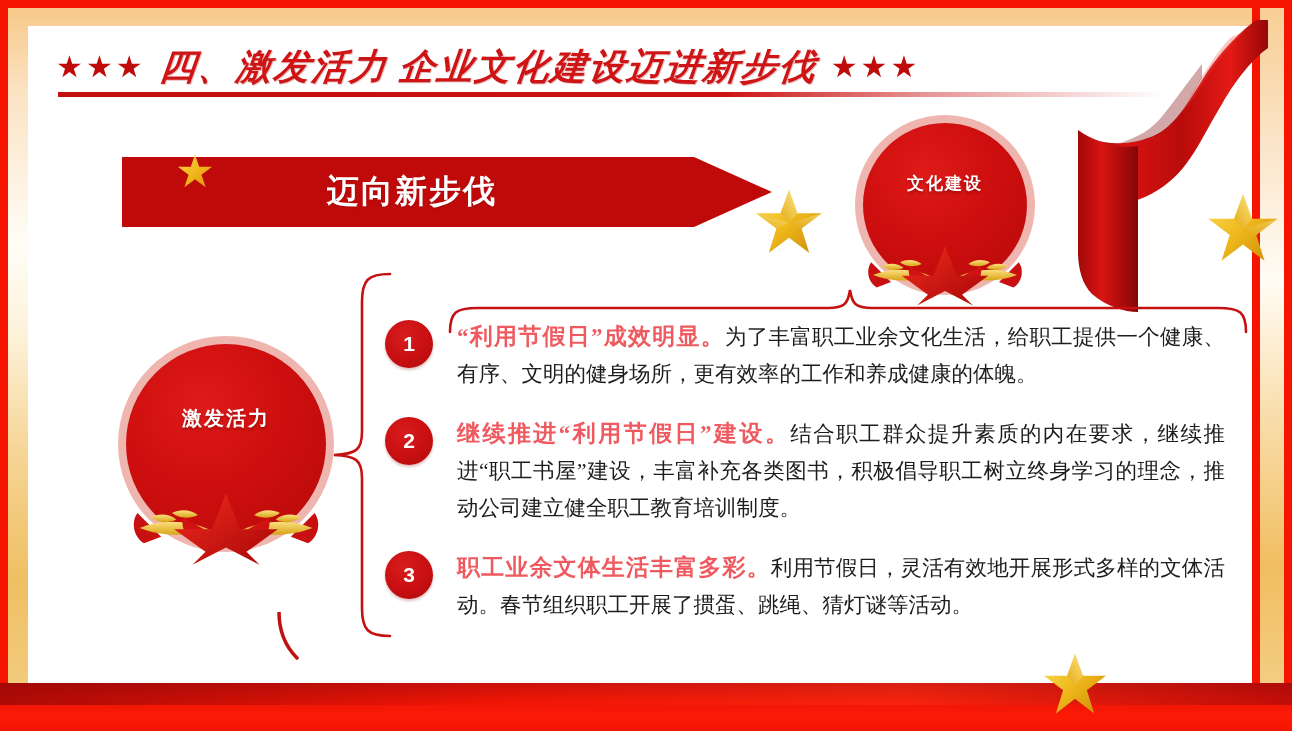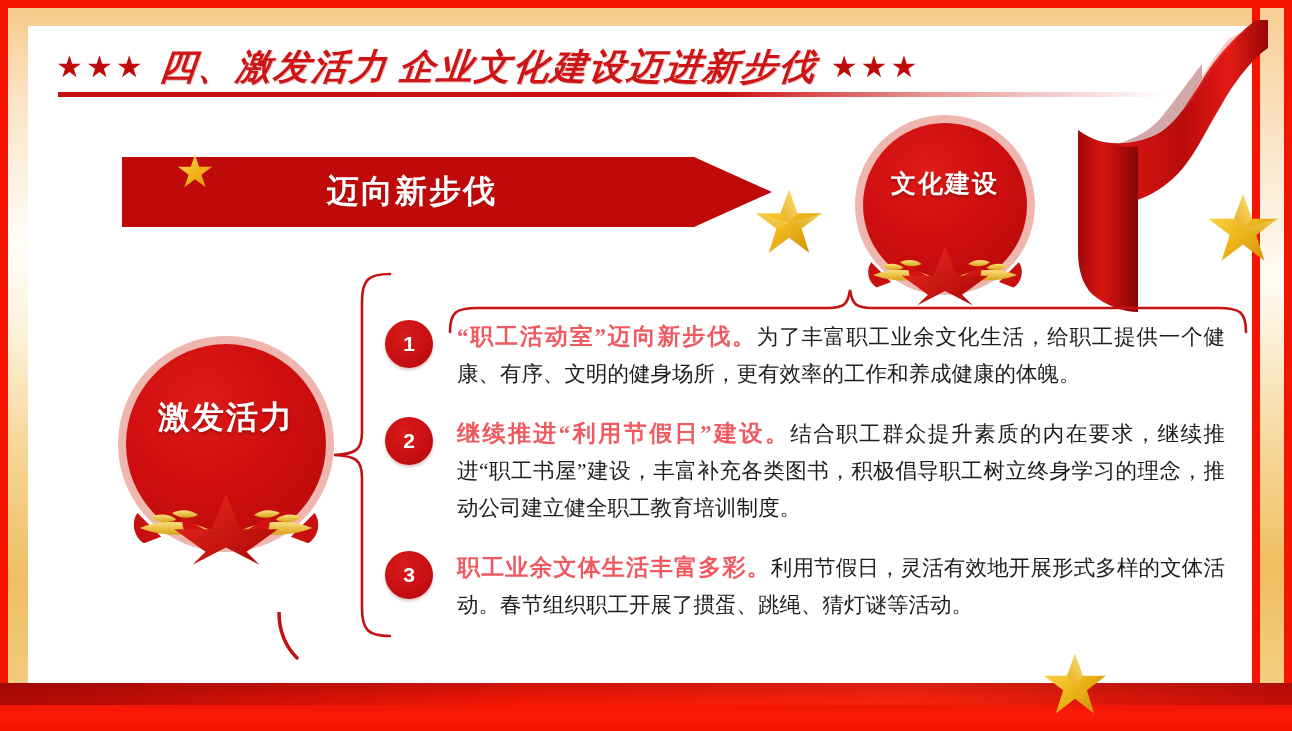--- a/index.html
+++ b/index.html
@@ -251,21 +251,21 @@
   <div class="conn" style="left:330px;top:270px;width:64px;height:370px;z-index:2;">
     <svg width="64" height="370" viewBox="0 0 64 370" aria-hidden="true">
       <path d="M60,4 C38,4 32,10 32,32 L32,162 C32,180 26,184 4,185
                C26,186 32,190 32,208 L32,338 C32,360 38,366 60,366" stroke="#C41212" stroke-width="2.6" fill="none" stroke-linecap="round"></path>
     </svg>
   </div>
 
   <div class="medal" style="left:855px;top:115px;width:180px;height:180px;z-index:5;">
     <div class="ring"></div>
     <div class="disc"></div>
-    <div class="mtext" style="font-size:25px;">文化建设</div>
+    <div class="mtext" style="font-size:17px;">文化建设</div>
     <div class="wreath" style="bottom:-12px;height:66px;">
       <svg viewBox="0 0 200 70" aria-hidden="true">
         <defs>
           <linearGradient id="wg" x1="0" y1="0" x2="0" y2="1">
             <stop offset="0%" stop-color="#FBE07E"></stop>
               <stop offset="100%" stop-color="#D9A316"></stop>
           </linearGradient>
           <linearGradient id="rs" x1="0" y1="0" x2="1" y2="1">
             <stop offset="0%" stop-color="#F02B20"></stop>
               <stop offset="100%" stop-color="#A80606"></stop>
@@ -284,21 +284,21 @@
         <path d="M60,26 C58,38 64,48 78,52 L92,44 Z" fill="#D01312"></path>
         <path d="M140,26 C142,38 136,48 122,52 L108,44 Z" fill="#D01312"></path>
         <polygon fill="url(#rs)" points="100,4 113,37 148,37 119,58 131,70 100,54 69,70 81,58 52,37 87,37"></polygon>
       </svg>
     </div>
   </div>
 
   <div class="medal" style="left:118px;top:336px;width:216px;height:216px;z-index:5;">
     <div class="ring"></div>
     <div class="disc"></div>
-    <div class="mtext" style="font-size:32px;">激发活力</div>
+    <div class="mtext" style="font-size:20px;">激发活力</div>
     <div class="wreath" style="bottom:-14px;height:78px;">
       <svg viewBox="0 0 200 70" aria-hidden="true">
         <path d="M18,22 C12,30 14,44 24,50 L40,44 Z" fill="#C7100F"></path>
         <path d="M182,22 C188,30 186,44 176,50 L160,44 Z" fill="#C7100F"></path>
         <g fill="url(#wg)">
           <path d="M20,36 C40,28 64,28 86,38 C64,44 40,44 20,36 Z"></path>
           <path d="M180,36 C160,28 136,28 114,38 C136,44 160,44 180,36 Z"></path>
           <path d="M30,26 C38,22 48,23 54,28 C46,32 36,31 30,26 Z"></path>
           <path d="M50,22 C58,18 68,19 74,24 C66,28 56,27 50,22 Z"></path>
           <path d="M170,26 C162,22 152,23 146,28 C154,32 164,31 170,26 Z"></path>
@@ -309,21 +309,21 @@
         <polygon fill="url(#rs)" points="100,4 113,37 148,37 119,58 131,70 100,54 69,70 81,58 52,37 87,37"></polygon>
       </svg>
     </div>
   </div>
 
   <div class="list">
 
     <div class="item">
       <div class="num">1</div>
       <div class="para">
-        <span class="lead">“职工活动室”迈向新步伐。</span><span>为了丰富职工业余文化生活，给职工提供一个健康、有序、文明的健身场所，更有效率的工作和养成健康的体魄。</span>
+        <span class="lead">“利用节假日”成效明显。</span><span>为了丰富职工业余文化生活，给职工提供一个健康、有序、文明的健身场所，更有效率的工作和养成健康的体魄。</span>
       </div>
     </div>
 
     <div class="item">
       <div class="num">2</div>
       <div class="para">
         <span class="lead">继续推进“利用节假日”建设。</span><span>结合职工群众提升素质的内在要求，继续推进“职工书屋”建设，丰富补充各类图书，积极倡导职工树立终身学习的理念，推动公司建立健全职工教育培训制度。</span>
       </div>
     </div>
 

